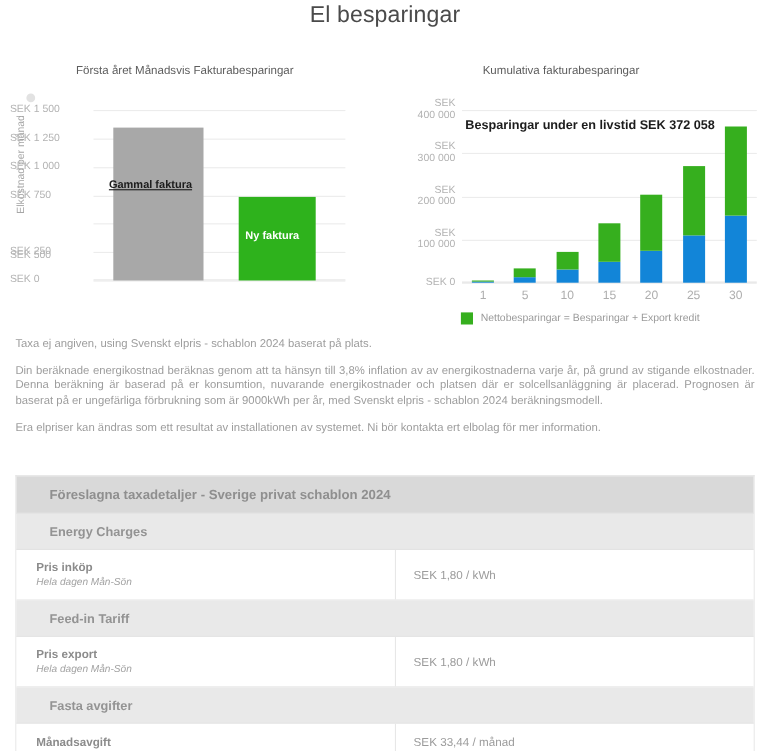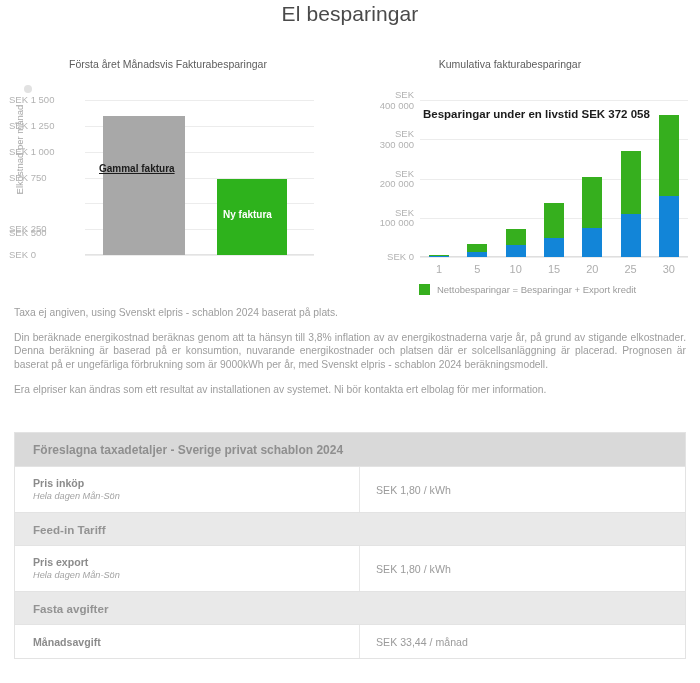--- a/index.html
+++ b/index.html
@@ -99,21 +99,21 @@
   .tbl{
     position:absolute;left:14px;top:432px;width:672px;
     border:1px solid #e3e3e3;border-bottom:none;
     box-sizing:border-box;
   }
   .trow{display:flex;border-bottom:1px solid #e3e3e3;box-sizing:border-box;}
   .trow.maintitle{background:#d9d9d9;height:34px;align-items:center;}
   .trow.section{background:#e9e9e9;height:33px;align-items:center;}
   .trow.data{background:#ffffff;min-height:46px;align-items:center;}
   .trow.data.short{min-height:34px;}
-  .cellpad{padding-left:18px;}
+  .cellpad{padding-left:30px;}
   .maintitle .t{font-size:12px;font-weight:bold;color:#8f8f8f;}
   .section .t{font-size:11.6px;font-weight:bold;color:#939393;}
   .c-left{width:345px;box-sizing:border-box;padding-left:18px;border-right:1px solid #e7e7e7;align-self:stretch;display:flex;flex-direction:column;justify-content:center;}
   .c-right{flex:1;box-sizing:border-box;padding-left:16px;display:flex;align-items:center;}
   .rname{font-size:10.6px;font-weight:bold;color:#8b8b8b;line-height:14px;}
   .rsub{font-size:9.2px;font-style:italic;color:#a3a3a3;line-height:13px;}
   .rval{font-size:10.6px;color:#9b9b9b;}
 </style>
 </head>
 <body>
@@ -213,20 +213,23 @@
     <p class="para">Taxa ej angiven, using Svenskt elpris - schablon 2024 baserat på plats.</p>
     <p class="para just">Din beräknade energikostnad beräknas genom att ta hänsyn till 3,8% inflation av av energikostnaderna varje år, på grund av stigande elkostnader. Denna beräkning är baserad på er konsumtion, nuvarande energikostnader och platsen där er solcellsanläggning är placerad. Prognosen är baserat på er ungefärliga förbrukning som är 9000kWh per år, med Svenskt elpris - schablon 2024 beräkningsmodell.</p>
     <p class="para">Era elpriser kan ändras som ett resultat av installationen av systemet. Ni bör kontakta ert elbolag för mer information.</p>
   </div>
 
 <div class="tbl">
   <div class="trow maintitle">
     <div class="cellpad t">Föreslagna taxadetaljer - Sverige privat schablon 2024</div>
   </div>
   <div id="tbl-body">
+      <div class="trow section">
+        <div class="cellpad t">Energy Charges</div>
+      </div>
       <div class="trow data">
         <div class="c-left">
           <div class="rname">Pris inköp</div>
           <div class="rsub">Hela dagen Mån-Sön</div>
         </div>
         <div class="c-right">
           <div class="rval">SEK 1,80 / kWh</div>
         </div>
       </div>
       <div class="trow section">

